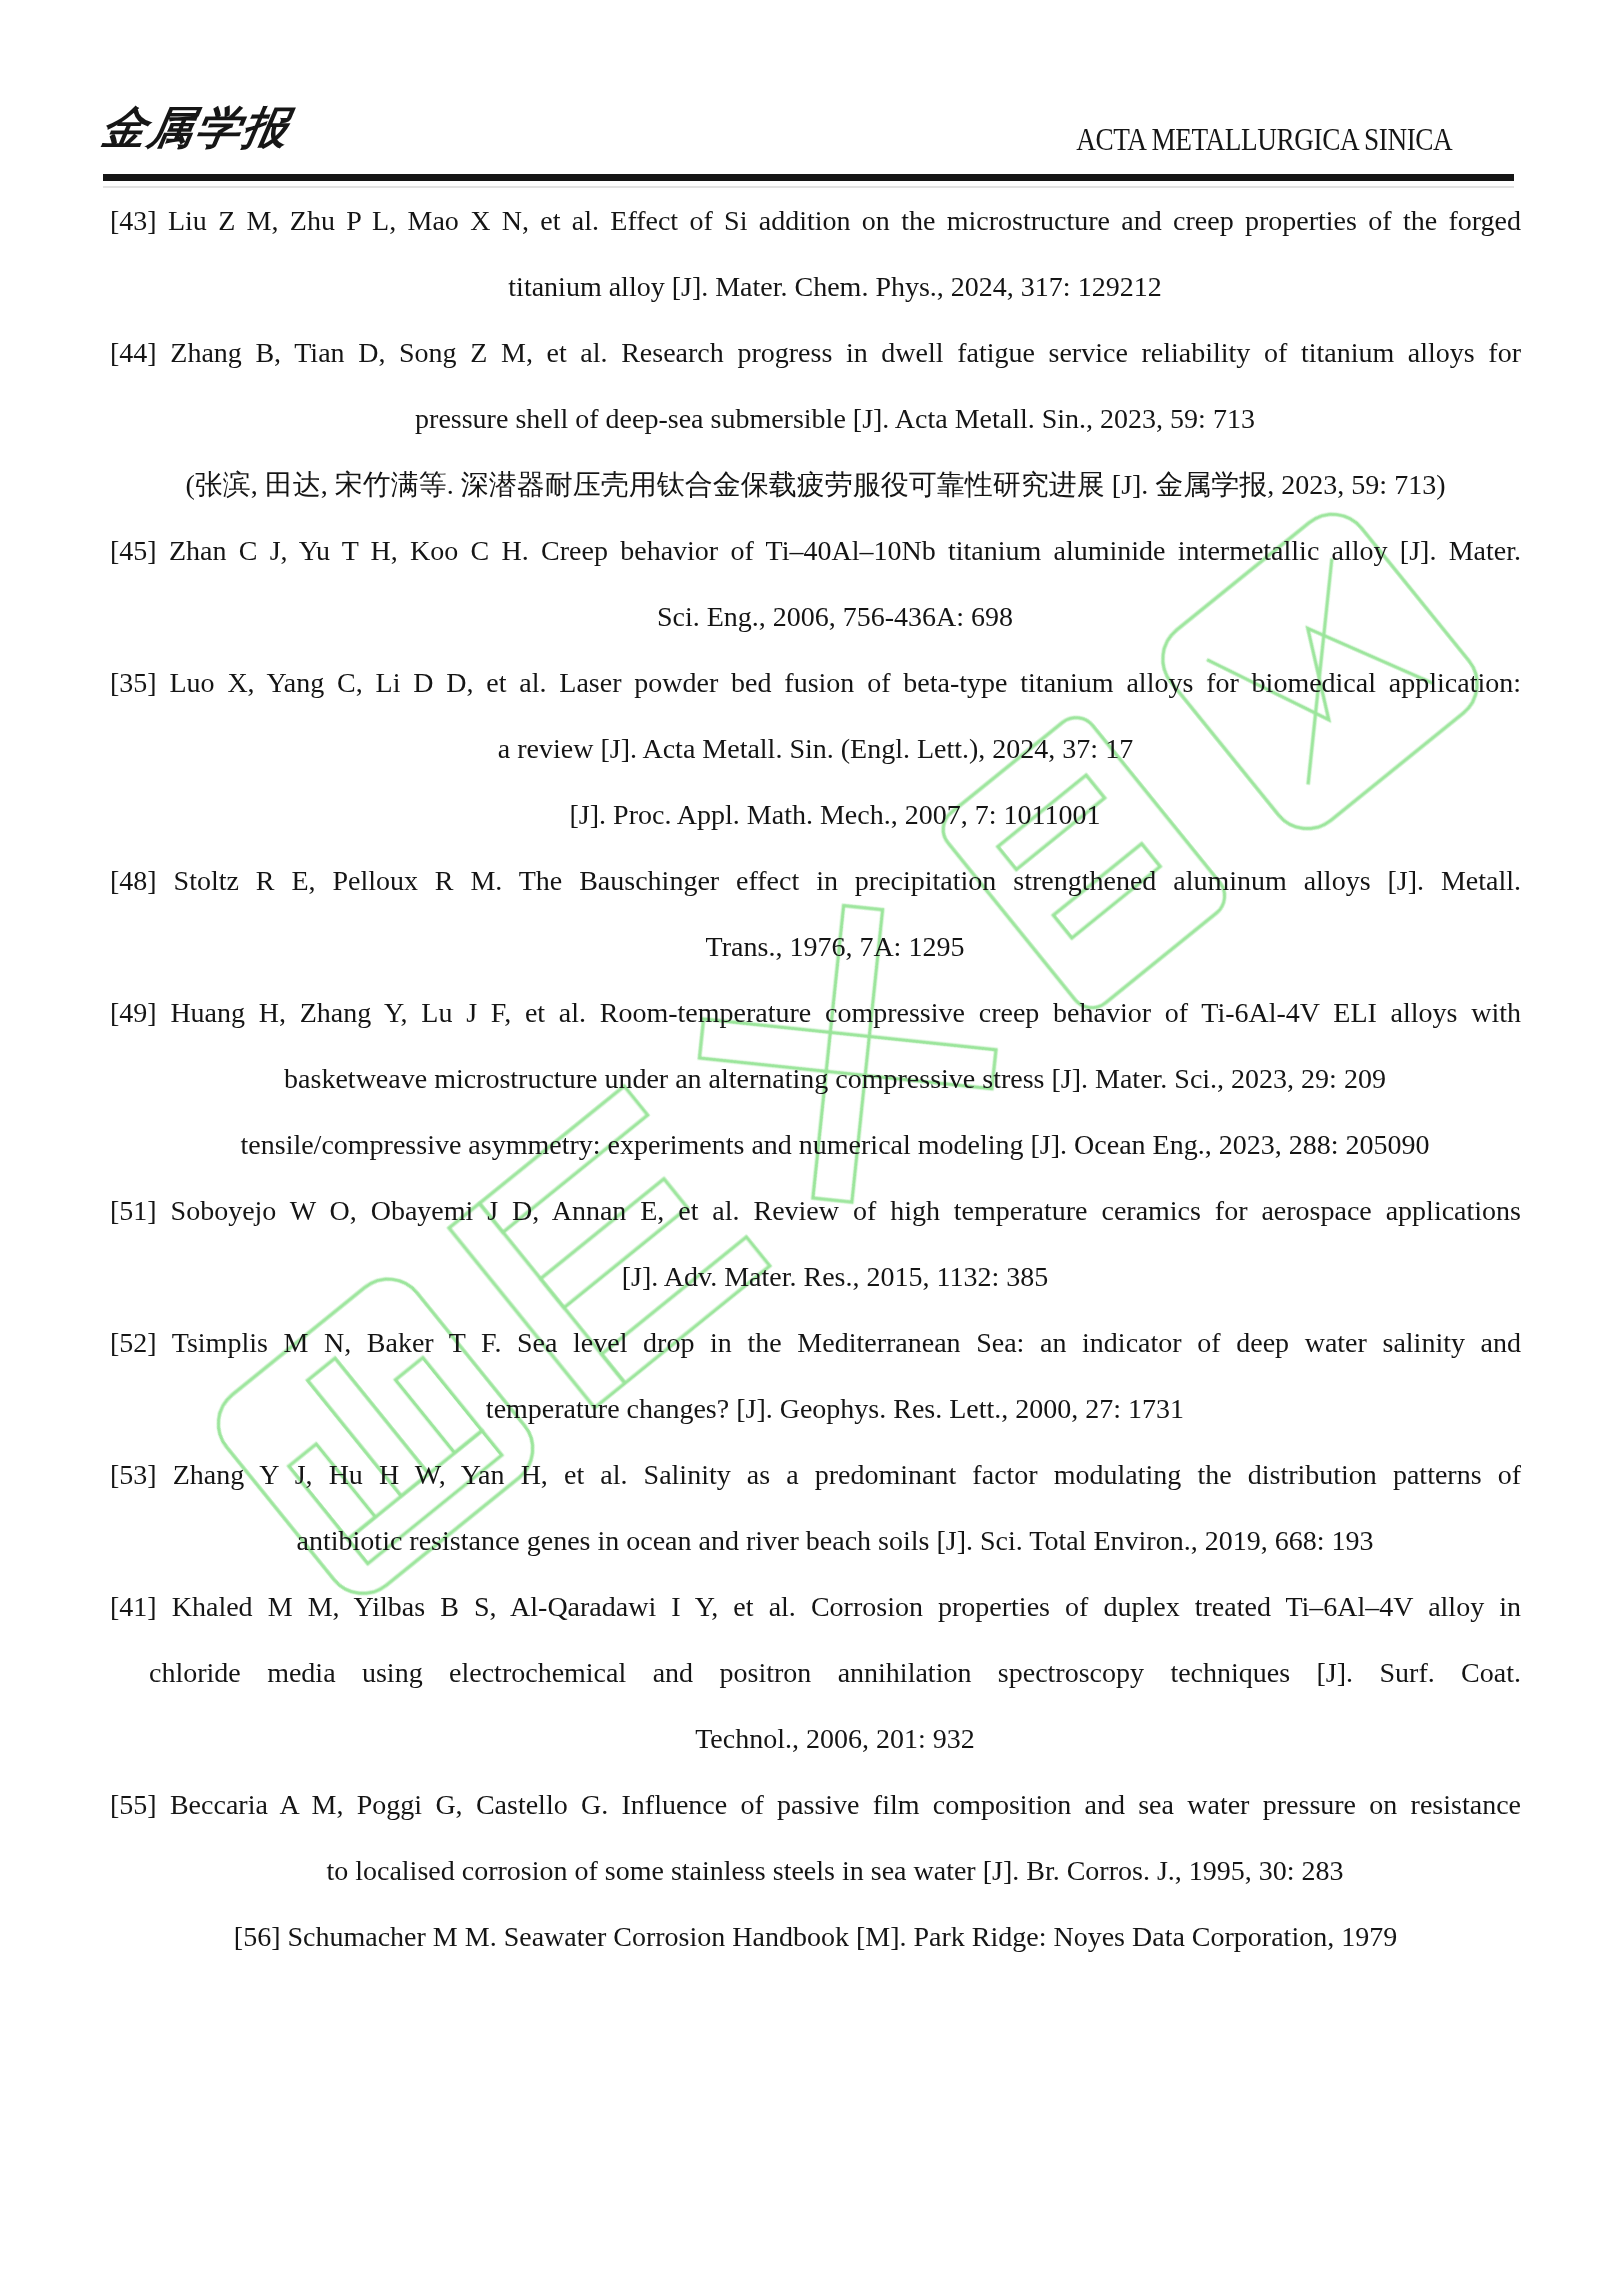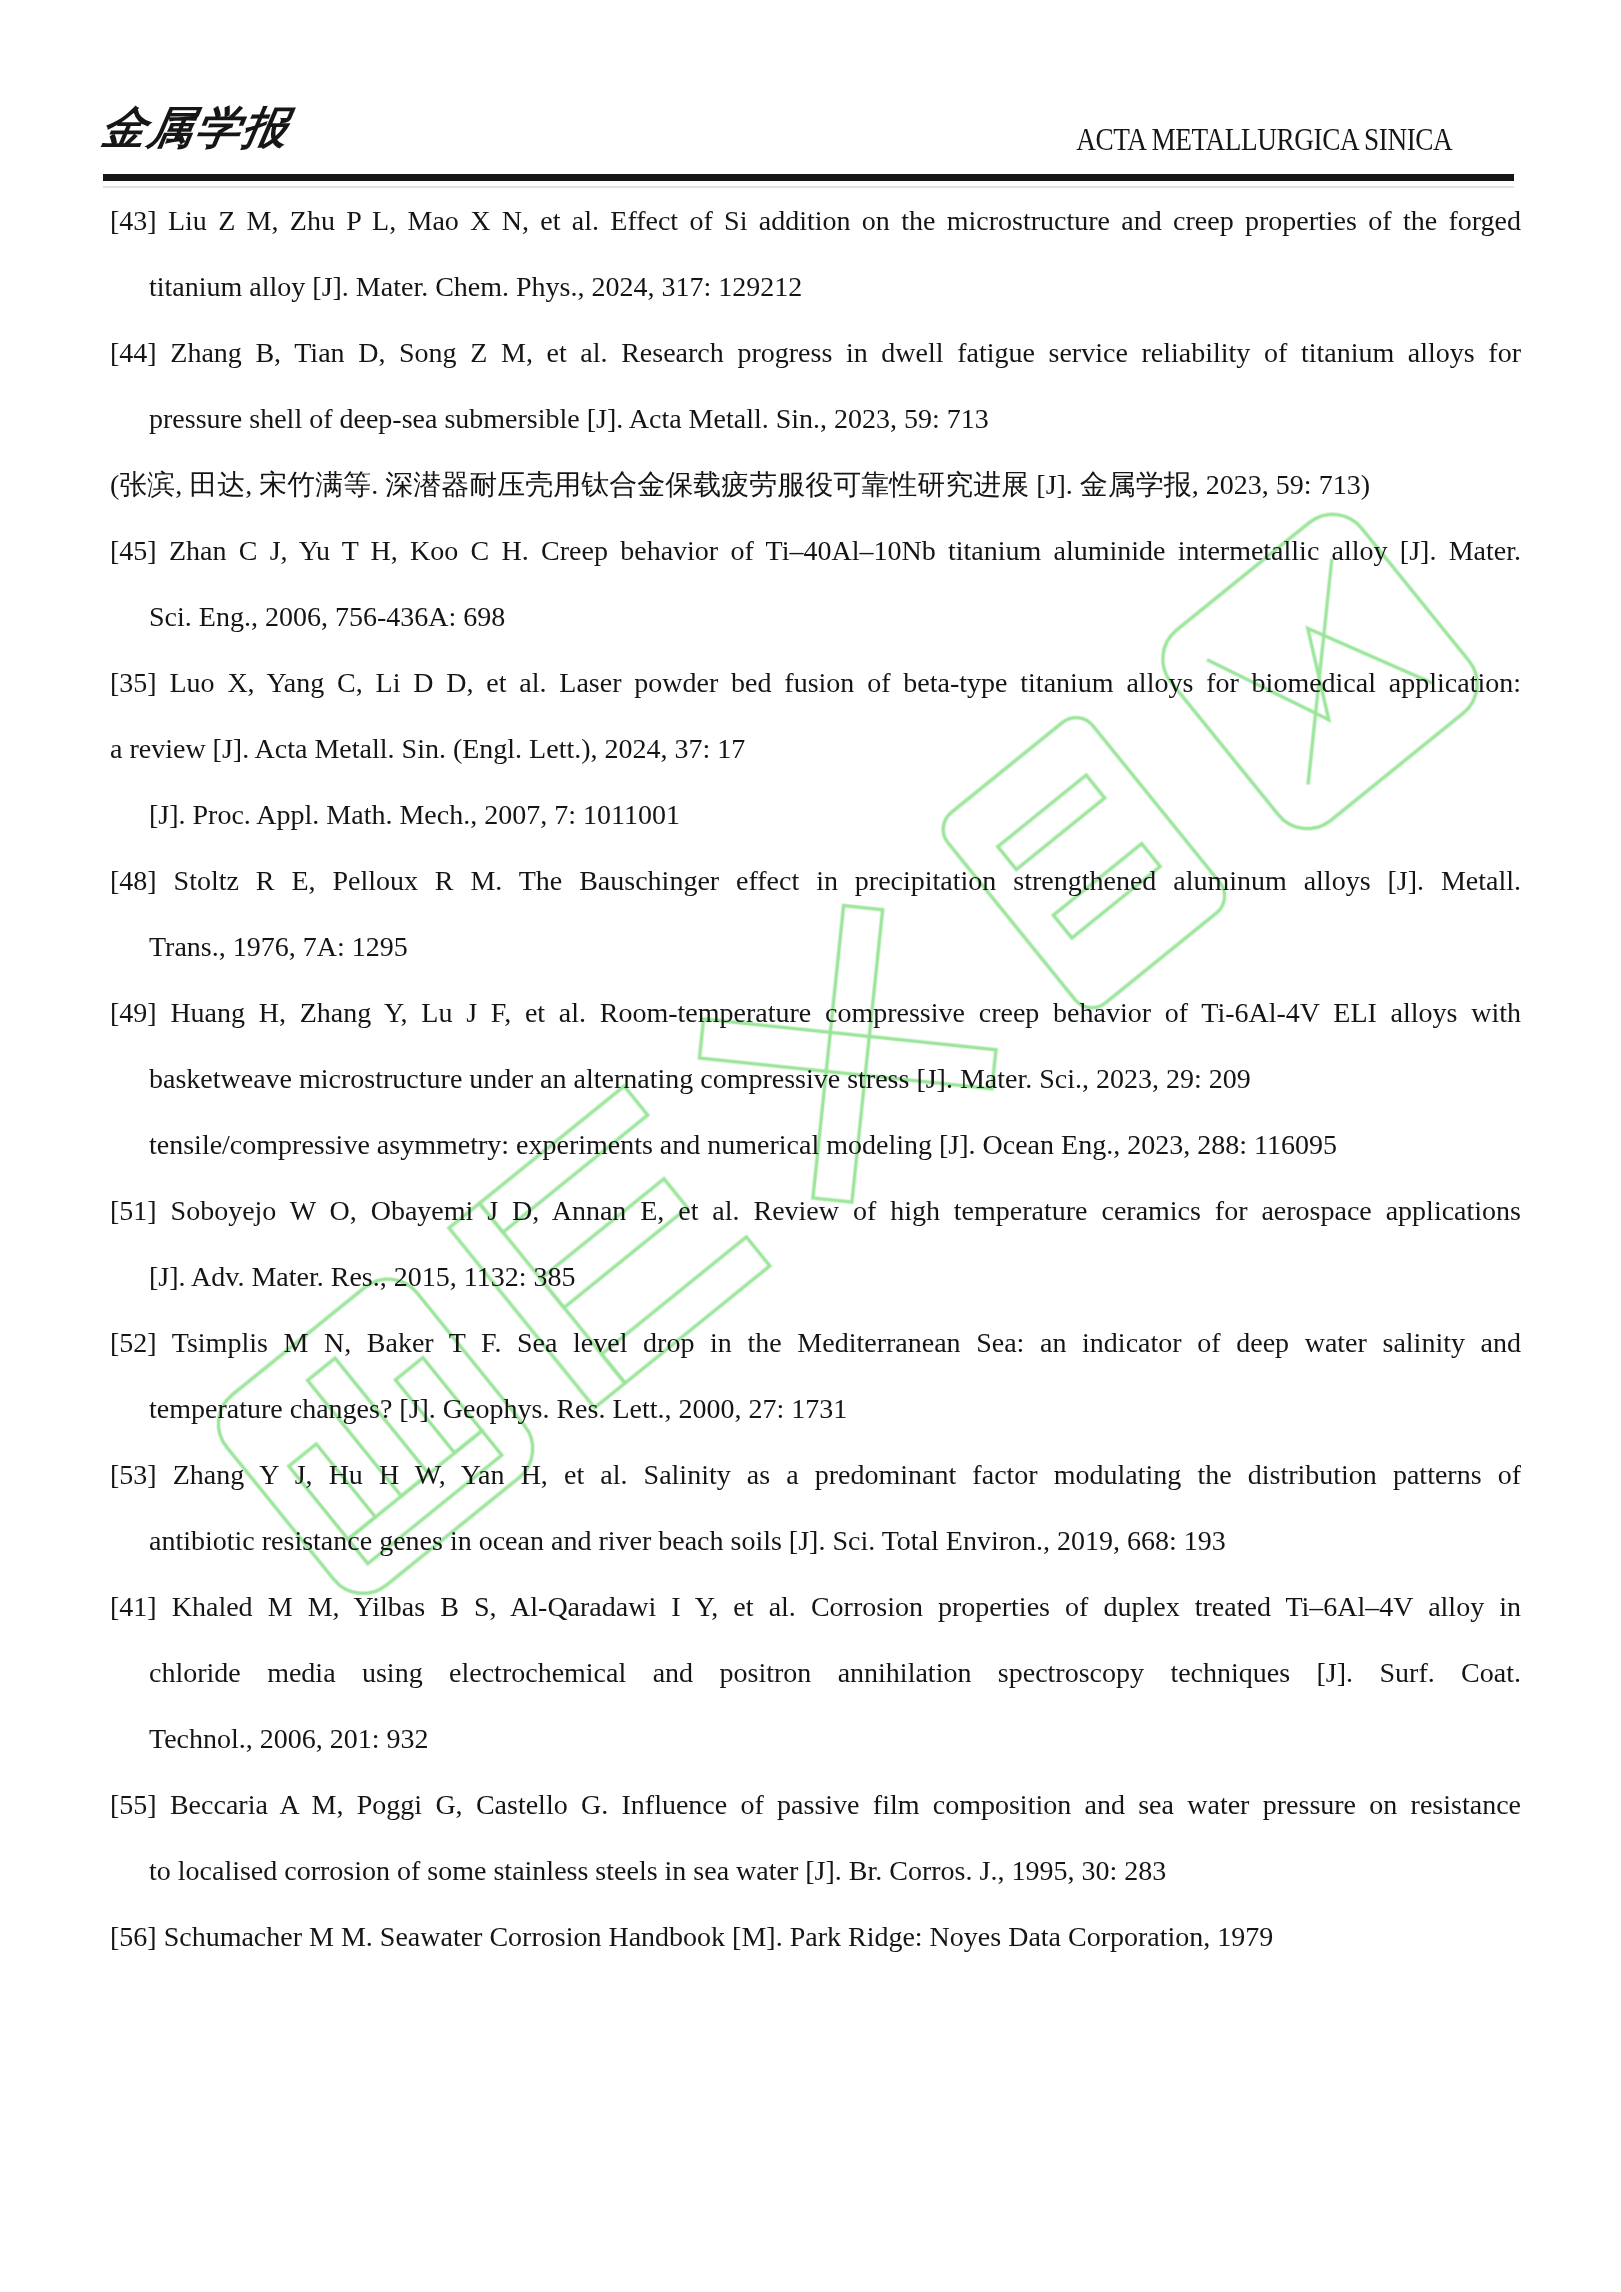--- a/index.html
+++ b/index.html
@@ -66,21 +66,21 @@
     left: 110px;
     top: 188px;
     width: 1411px;
     z-index: 1;
   }
   .ref-line {
     height: 66px;
     line-height: 66px;
     font-size: 28px;
     white-space: nowrap;
-    text-align: left;
+    text-align: center;
     color: #151515;
   }
   .ref-line.indent { padding-left: 39px; }
   .ref-line.justify {
     white-space: normal;
     text-align: justify;
     text-align-last: justify;
     overflow: hidden;
   }
 </style>
@@ -139,21 +139,21 @@
       <div class="ref-line">(张滨, 田达, 宋竹满等. 深潜器耐压壳用钛合金保载疲劳服役可靠性研究进展 [J]. 金属学报, 2023, 59: 713)</div>
       <div class="ref-line justify">[45] Zhan C J, Yu T H, Koo C H. Creep behavior of Ti–40Al–10Nb titanium aluminide intermetallic alloy [J]. Mater.</div>
       <div class="ref-line indent">Sci. Eng., 2006, 756-436A: 698</div>
       <div class="ref-line justify">[35] Luo X, Yang C, Li D D, et al. Laser powder bed fusion of beta-type titanium alloys for biomedical application:</div>
       <div class="ref-line">a review [J]. Acta Metall. Sin. (Engl. Lett.), 2024, 37: 17</div>
       <div class="ref-line indent">[J]. Proc. Appl. Math. Mech., 2007, 7: 1011001</div>
       <div class="ref-line justify">[48] Stoltz R E, Pelloux R M. The Bauschinger effect in precipitation strengthened aluminum alloys [J]. Metall.</div>
       <div class="ref-line indent">Trans., 1976, 7A: 1295</div>
       <div class="ref-line justify">[49]  Huang H, Zhang Y, Lu J F, et al. Room-temperature compressive creep behavior of Ti-6Al-4V ELI alloys with</div>
       <div class="ref-line indent">basketweave microstructure under an alternating compressive stress [J]. Mater. Sci., 2023, 29: 209</div>
-      <div class="ref-line indent">tensile/compressive asymmetry: experiments and numerical modeling [J]. Ocean Eng., 2023, 288: 116095</div>
+      <div class="ref-line indent">tensile/compressive asymmetry: experiments and numerical modeling [J]. Ocean Eng., 2023, 288: 205090</div>
       <div class="ref-line justify">[51] Soboyejo W O, Obayemi J D, Annan E, et al. Review of high temperature ceramics for aerospace applications</div>
       <div class="ref-line indent">[J]. Adv. Mater. Res., 2015, 1132: 385</div>
       <div class="ref-line justify">[52] Tsimplis M N, Baker T F. Sea level drop in the Mediterranean Sea: an indicator of deep water salinity and</div>
       <div class="ref-line indent">temperature changes? [J]. Geophys. Res. Lett., 2000, 27: 1731</div>
       <div class="ref-line justify">[53] Zhang Y J, Hu H W, Yan H, et al. Salinity as a predominant factor modulating the distribution patterns of</div>
       <div class="ref-line indent">antibiotic resistance genes in ocean and river beach soils [J]. Sci. Total Environ., 2019, 668: 193</div>
       <div class="ref-line justify">[41] Khaled M M, Yilbas B S, Al-Qaradawi I Y, et al. Corrosion properties of duplex treated Ti–6Al–4V alloy in</div>
       <div class="ref-line indent justify">chloride media using electrochemical and positron annihilation spectroscopy techniques [J]. Surf. Coat.</div>
       <div class="ref-line indent">Technol., 2006, 201: 932</div>
       <div class="ref-line justify">[55] Beccaria A M, Poggi G, Castello G. Influence of passive film composition and sea water pressure on resistance</div>

